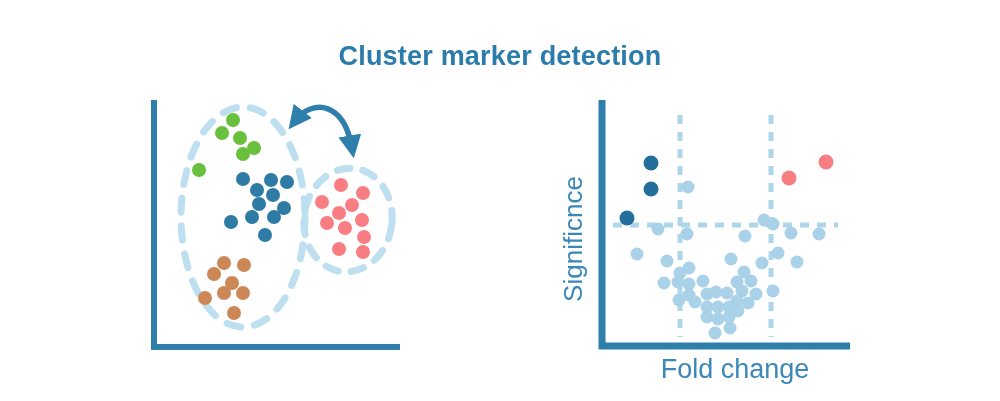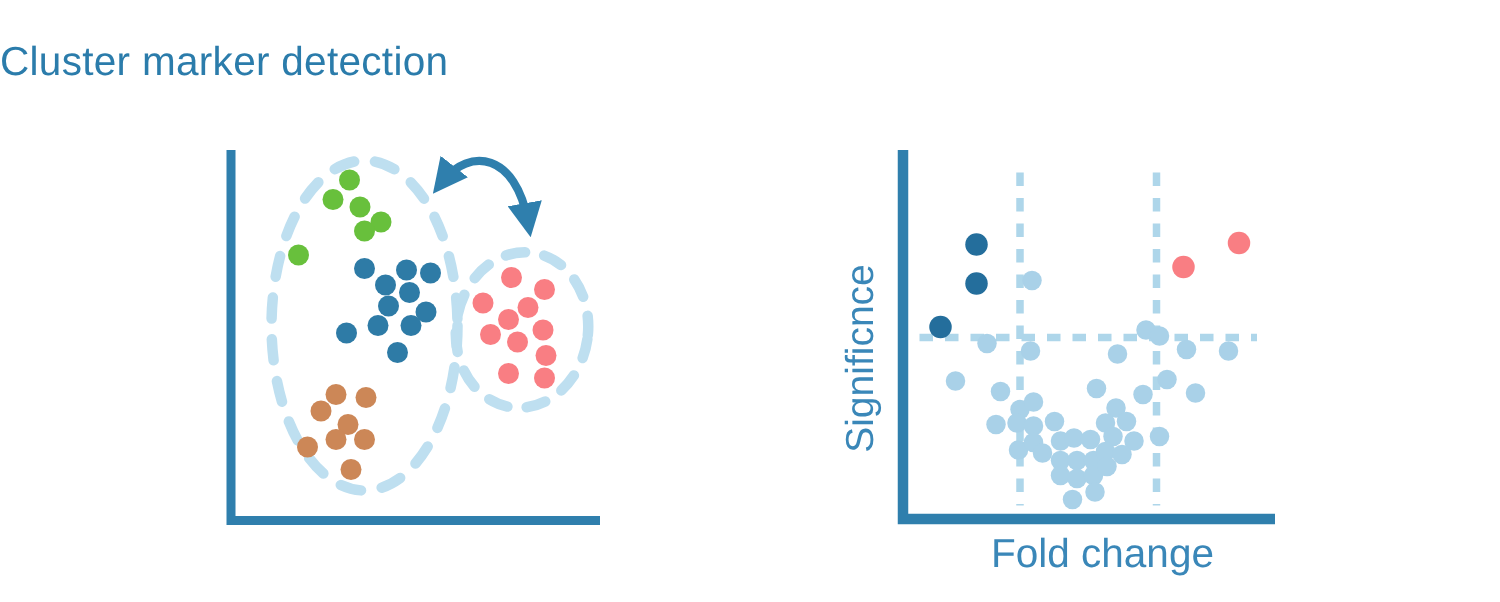--- a/index.html
+++ b/index.html
@@ -1,22 +1,22 @@
 <!DOCTYPE html>
 <html style="--title-color: #2b7cab; --label-color: #3a87b8;"><head>
 <meta charset="utf-8">
 <style>
   html,body{margin:0;padding:0;background:#fff;}
   .canvas{
     position:relative;width:1000px;height:401px;background:#ffffff;
     font-family:"Liberation Sans",sans-serif;overflow:hidden;
   }
   .fig-title{
-    position:absolute;top:26px;left:0;right:0;margin:0;
-    text-align:left;font-size:27px;font-weight:400;
+    position:absolute;top:26px;left:0;right:0;margin:15px;
+    text-align:center;font-size:27px;font-weight:700;
     color:var(--title-color,#2b7cab);letter-spacing:0.2px;
   }
   svg{position:absolute;top:0;left:0;}
   .axis-label{
     font-family:"Liberation Sans",sans-serif;
     fill:var(--label-color,#3a87b8);
   }
 </style>
 </head>
 <body>

